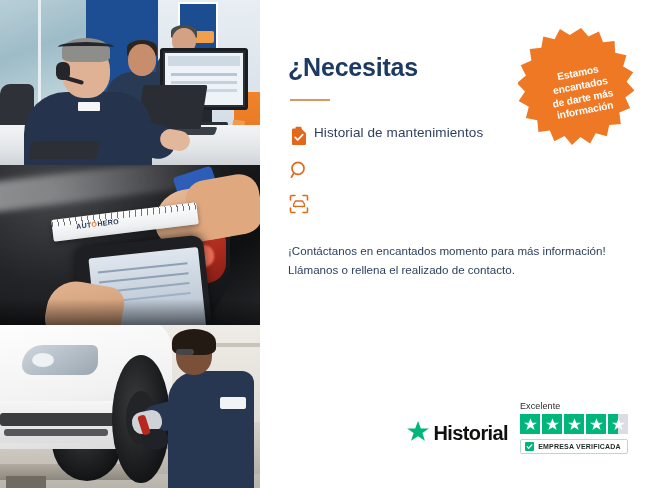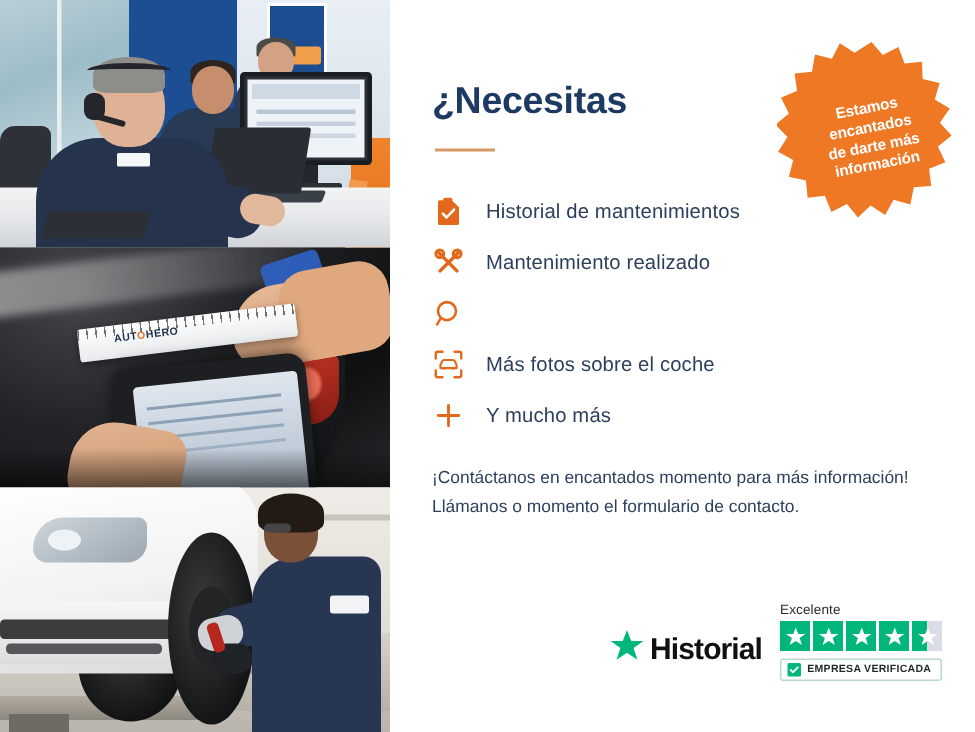--- a/index.html
+++ b/index.html
@@ -369,21 +369,21 @@
     line-height:1.22;
     letter-spacing:-0.2px;
     max-width:230px;
   }
   .rule {
     width:40px; height:2px; background:#d59a63; margin:16px 0 0 2px;
   }
 
   .features { margin-top:24px; }
   .feature {
-    display:flex; align-items:center; gap:14px;
+    display:flex; gap:4px;
     height:32px; margin-bottom:2px;
   }
   .feature .ic {
     width:22px; height:22px; flex:0 0 22px;
     display:flex; align-items:center; justify-content:center;
     color:#e2691c;
   }
   .feature .ic svg { display:block; }
   .feature .lbl {
     color:#2c3f5c; font-size:13.5px; letter-spacing:.1px;
@@ -578,31 +578,20 @@
         <span class="ic">
           <svg width="18" height="20" viewBox="0 0 18 20">
             <path d="M2 2.5h9.2L16 7.2V18a1 1 0 0 1-1 1H3a1 1 0 0 1-1-1V3.5a1 1 0 0 1 1-1z" fill="#e2691c"></path>
             <path d="M5.2 11.4l2.5 2.6 5-5.3" fill="none" stroke="#ffffff" stroke-width="1.7" stroke-linecap="round" stroke-linejoin="round"></path>
             <rect x="5.5" y="0.8" width="6" height="3" rx="1" fill="#e2691c"></rect>
           </svg>
         </span>
         <span class="lbl">Historial de mantenimientos</span>
       </div>
 
-      <div class="feature">
-        <span class="ic">
-          <svg width="20" height="20" viewBox="0 0 20 20">
-            <path d="M3.2 3.2 L15.6 15.6" stroke="#e2691c" stroke-width="2.3" stroke-linecap="round"></path>
-            <path d="M16.8 3.2 L4.4 15.6" stroke="#e2691c" stroke-width="2.3" stroke-linecap="round"></path>
-            <circle cx="4.2" cy="4.2" r="2.6" fill="none" stroke="#e2691c" stroke-width="2"></circle>
-            <circle cx="15.8" cy="4.2" r="2.6" fill="none" stroke="#e2691c" stroke-width="2"></circle>
-          </svg>
-        </span>
-        <span class="lbl">Mantenimiento realizado</span>
-      </div>
 
       <div class="feature">
         <span class="ic">
           <svg width="20" height="20" viewBox="0 0 20 20">
             <circle cx="9" cy="8.4" r="6" fill="none" stroke="#e2691c" stroke-width="1.7"></circle>
             <path d="M4.8 13.2 L2.4 17.2" stroke="#e2691c" stroke-width="1.7" stroke-linecap="round"></path>
           </svg>
         </span>
       </div>
 
@@ -611,37 +600,28 @@
           <svg width="20" height="20" viewBox="0 0 20 20">
             <path d="M1.5 6V2.8a1.3 1.3 0 0 1 1.3-1.3H6" fill="none" stroke="#e2691c" stroke-width="1.6" stroke-linecap="round"></path>
             <path d="M14 1.5h3.2a1.3 1.3 0 0 1 1.3 1.3V6" fill="none" stroke="#e2691c" stroke-width="1.6" stroke-linecap="round"></path>
             <path d="M18.5 14v3.2a1.3 1.3 0 0 1-1.3 1.3H14" fill="none" stroke="#e2691c" stroke-width="1.6" stroke-linecap="round"></path>
             <path d="M6 18.5H2.8a1.3 1.3 0 0 1-1.3-1.3V14" fill="none" stroke="#e2691c" stroke-width="1.6" stroke-linecap="round"></path>
             <path d="M4.6 12.4h10.8v-2.1l-1.3-2.6a1.2 1.2 0 0 0-1.1-.7H7a1.2 1.2 0 0 0-1.1 .7L4.6 10.3z" fill="none" stroke="#e2691c" stroke-width="1.4" stroke-linejoin="round"></path>
             <circle cx="6.8" cy="12.6" r="0.9" fill="#e2691c"></circle>
             <circle cx="13.2" cy="12.6" r="0.9" fill="#e2691c"></circle>
           </svg>
         </span>
-        <span class="lbl">Más fotos sobre el coche</span>
-      </div>
-
-      <div class="feature">
-        <span class="ic">
-          <svg width="20" height="20" viewBox="0 0 20 20">
-            <path d="M10 3.2V16.8M3.2 10H16.8" stroke="#e2691c" stroke-width="1.9" stroke-linecap="round"></path>
-          </svg>
-        </span>
-        <span class="lbl">Y mucho más</span>
-      </div>
+      </div>
+
 
     </div>
 
     <div class="contact">
       <div>¡Contáctanos en encantados momento para más información!</div>
-      <div>Llámanos o momento el formulario de contacto.</div>
+      <div>Llámanos o rellena el realizado de contacto.</div>
     </div>
 
     <div class="tp">
       <div class="tp-logo">
         <span>
           <svg width="22" height="21" viewBox="0 0 24 23">
             <path fill="#00b67a" d="M12 0l3.1 8.1H24l-7.2 5 2.8 8.6L12 16.6 4.4 21.7l2.8-8.6L0 8.1h8.9z"></path>
           </svg>
         </span>
         <span class="name">Historial</span>

